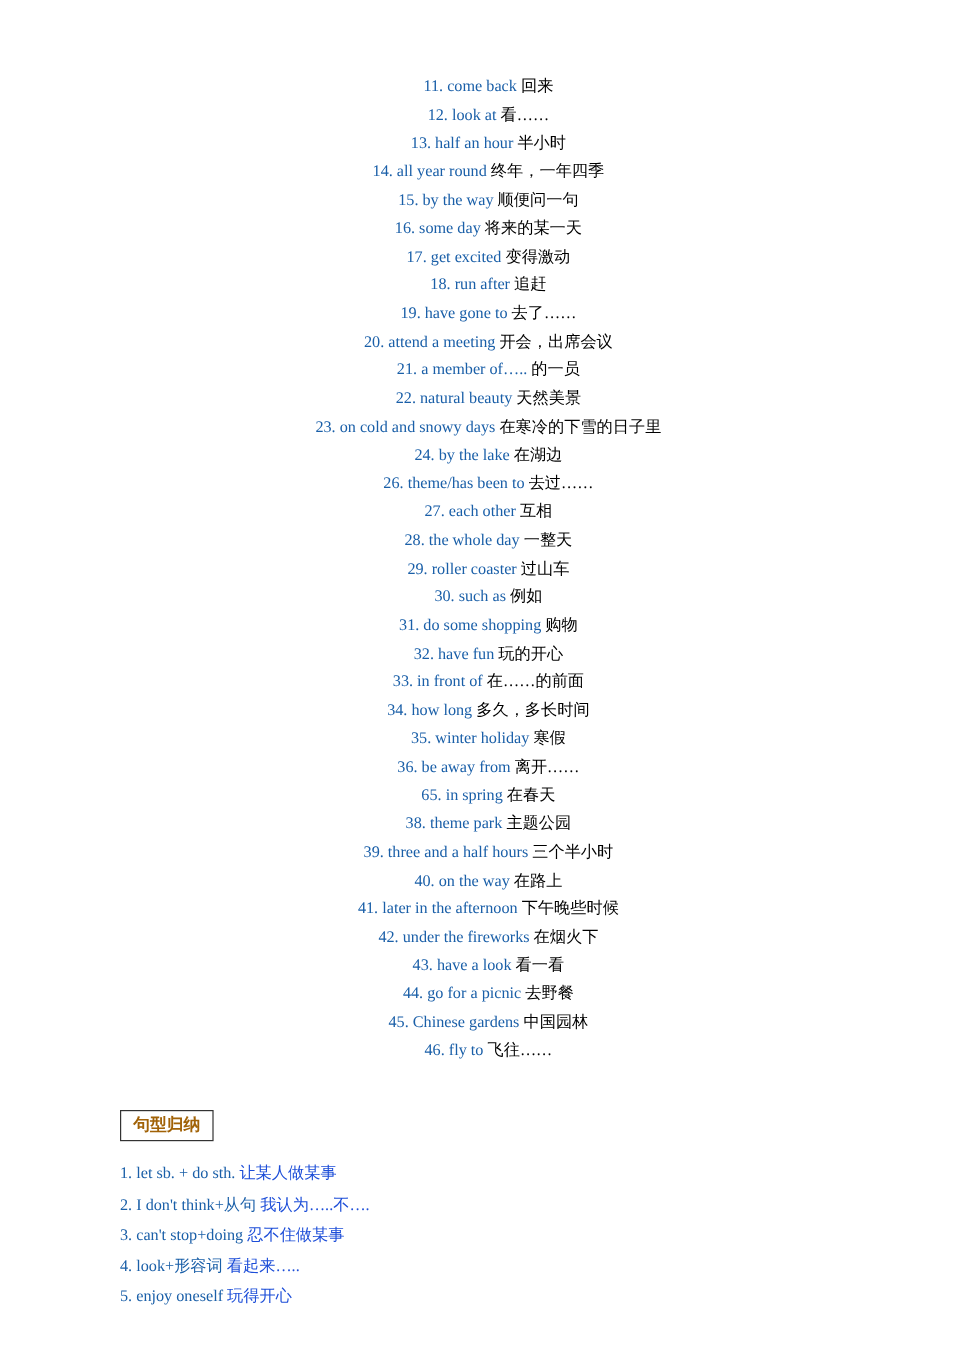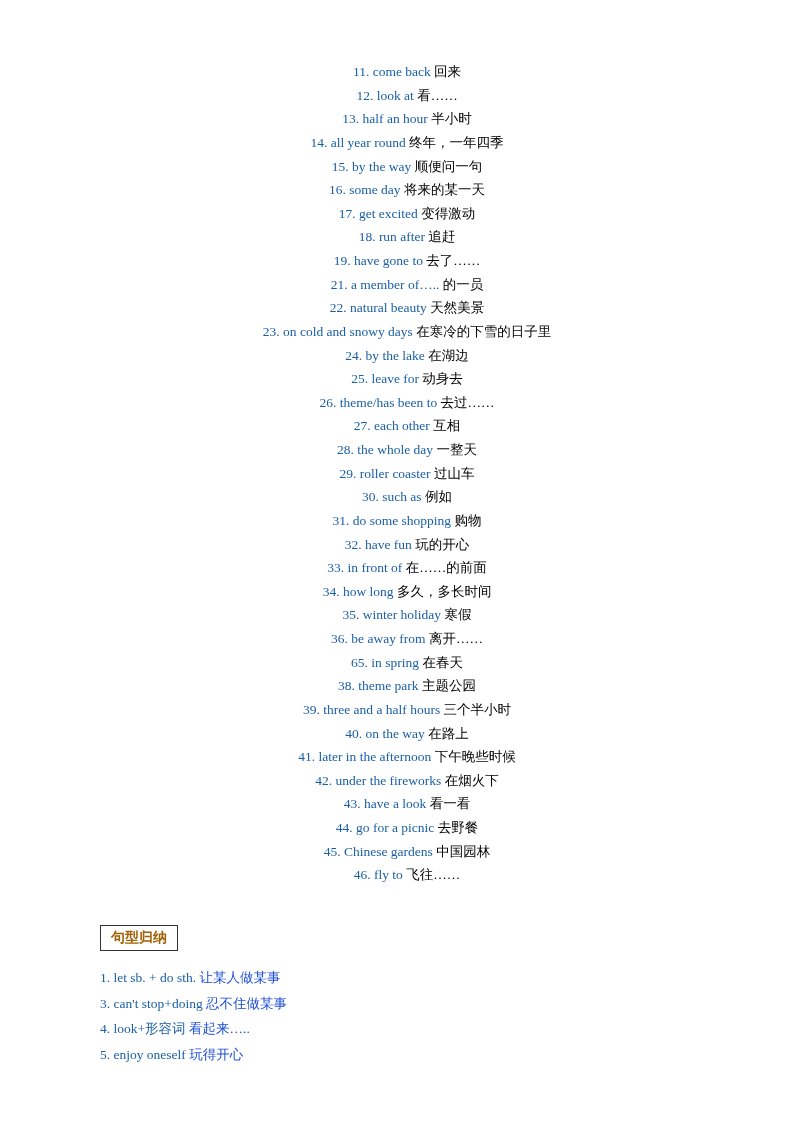--- a/index.html
+++ b/index.html
@@ -56,25 +56,25 @@
 <ul class="vocab-list">
 <li><span>11. </span><span>come back</span>  <span class="chinese">回来</span></li>
     <li><span>12. </span><span>look at</span>  <span class="chinese">看……</span></li>
     <li><span>13. </span><span>half an hour</span>  <span class="chinese">半小时</span></li>
     <li><span>14. </span><span>all year round</span>  <span class="chinese">终年，一年四季</span></li>
     <li><span>15. </span><span>by the way</span>  <span class="chinese">顺便问一句</span></li>
     <li><span>16. </span><span>some day</span>  <span class="chinese">将来的某一天</span></li>
     <li><span>17. </span><span>get excited</span>  <span class="chinese">变得激动</span></li>
     <li><span>18. </span><span>run after</span>  <span class="chinese">追赶</span></li>
     <li><span>19. </span><span>have gone to</span>  <span class="chinese">去了……</span></li>
+    <li><span>20. </span><span>attend a meeting</span>  <span class="chinese">开会，出席会议</span></li>
     <li><span>21. </span><span>a member of…..</span>  <span class="chinese">的一员</span></li>
     <li><span>22. </span><span>natural beauty</span>  <span class="chinese">天然美景</span></li>
     <li><span>23. </span><span>on cold and snowy days</span>  <span class="chinese">在寒冷的下雪的日子里</span></li>
     <li><span>24. </span><span>by the lake</span>  <span class="chinese">在湖边</span></li>
-    <li><span>25. </span><span>leave for</span>  <span class="chinese">动身去</span></li>
     <li><span>26. </span><span>theme/has been to</span>  <span class="chinese">去过……</span></li>
     <li><span>27. </span><span>each other</span>  <span class="chinese">互相</span></li>
     <li><span>28. </span><span>the whole day</span>  <span class="chinese">一整天</span></li>
     <li><span>29. </span><span>roller coaster</span>  <span class="chinese">过山车</span></li>
     <li><span>30. </span><span>such as</span>  <span class="chinese">例如</span></li>
     <li><span>31. </span><span>do some shopping</span>  <span class="chinese">购物</span></li>
     <li><span>32. </span><span>  have fun</span>  <span class="chinese">玩的开心</span></li>
     <li><span>33. </span><span>in front of</span>  <span class="chinese">在……的前面</span></li>
     <li><span>34. </span><span>how long</span>  <span class="chinese">多久，多长时间</span></li>
     <li><span>35. </span><span>winter holiday</span>  <span class="chinese">寒假</span></li>
@@ -88,20 +88,21 @@
     <li><span>43. </span><span>have a look</span>  <span class="chinese">看一看</span></li>
     <li><span>44. </span><span>go for a picnic</span>  <span class="chinese">去野餐</span></li>
     <li><span>45. </span><span>Chinese gardens</span>  <span class="chinese">中国园林</span></li>
     <li><span>46. </span><span>fly to</span>  <span class="chinese">飞往……</span></li>
   </ul>
 
 <div class="section-header">句型归纳</div>
 
 <ul class="grammar-list">
 <li><span>1.  </span><span>let sb. + do sth.</span>  <span class="chinese">让某人做某事</span></li>
+    <li><span>2.  </span><span>I don't think+从句</span>  <span class="chinese">我认为…..不….</span></li>
     <li><span>3.  </span><span>can't stop+doing</span>  <span class="chinese">忍不住做某事</span></li>
     <li><span>4.  </span><span>look+形容词</span>  <span class="chinese">看起来…..</span></li>
     <li><span>5.  </span><span>enjoy oneself</span>  <span class="chinese">玩得开心</span></li>
   </ul>
 
 
 
 
 
 

